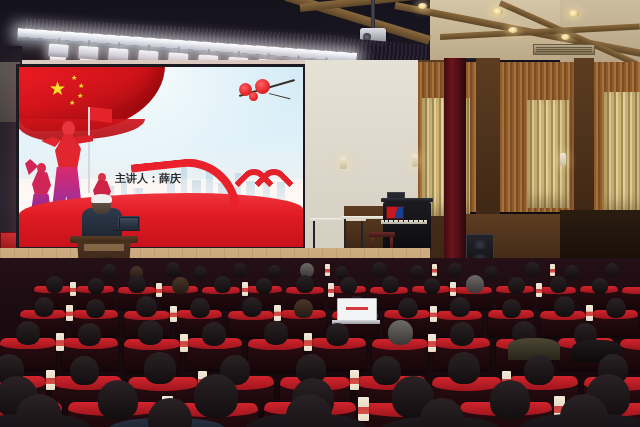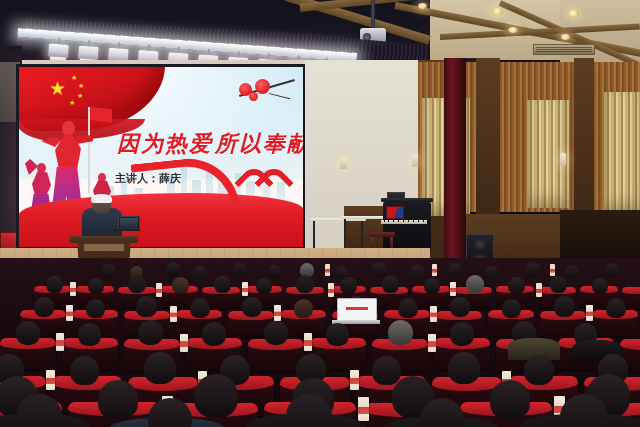--- a/index.html
+++ b/index.html
@@ -359,22 +359,20 @@
       <div style="position:absolute;right:12px;bottom:20%;width:54px;height:48px;">
         <span style="position:absolute;left:3px;top:6px;width:28px;height:28px;
                      border:6px solid #e4212a;border-right:none;border-bottom:none;
                      border-radius:50% 0 0 0;transform:rotate(45deg);box-sizing:border-box;"></span>
         <span style="position:absolute;left:23px;top:6px;width:28px;height:28px;
                      border:6px solid #e4212a;border-left:none;border-bottom:none;
                      border-radius:0 50% 0 0;transform:rotate(-45deg);box-sizing:border-box;"></span>
       </div>
 
 
-      <div class="scr-main" style="left:98px;top:62px;font-size:22px;">因为热爱</div>
-      <div class="scr-main" style="left:196px;top:62px;font-size:22px;">所以奉献</div>
 
       <div class="scr-speaker" style="left:96px;top:104px;font-size:11px;">主讲人：薛庆</div>
     </div>
   </div>
 
   <div class="backwall" style="left:305px;top:60px;width:115px;height:200px;"></div>
 
   <div class="wood-dark" style="left:418px;top:60px;width:26px;height:200px;"></div>
 
   <div class="wood-panel" style="left:418px;top:62px;width:58px;height:150px;"></div>

